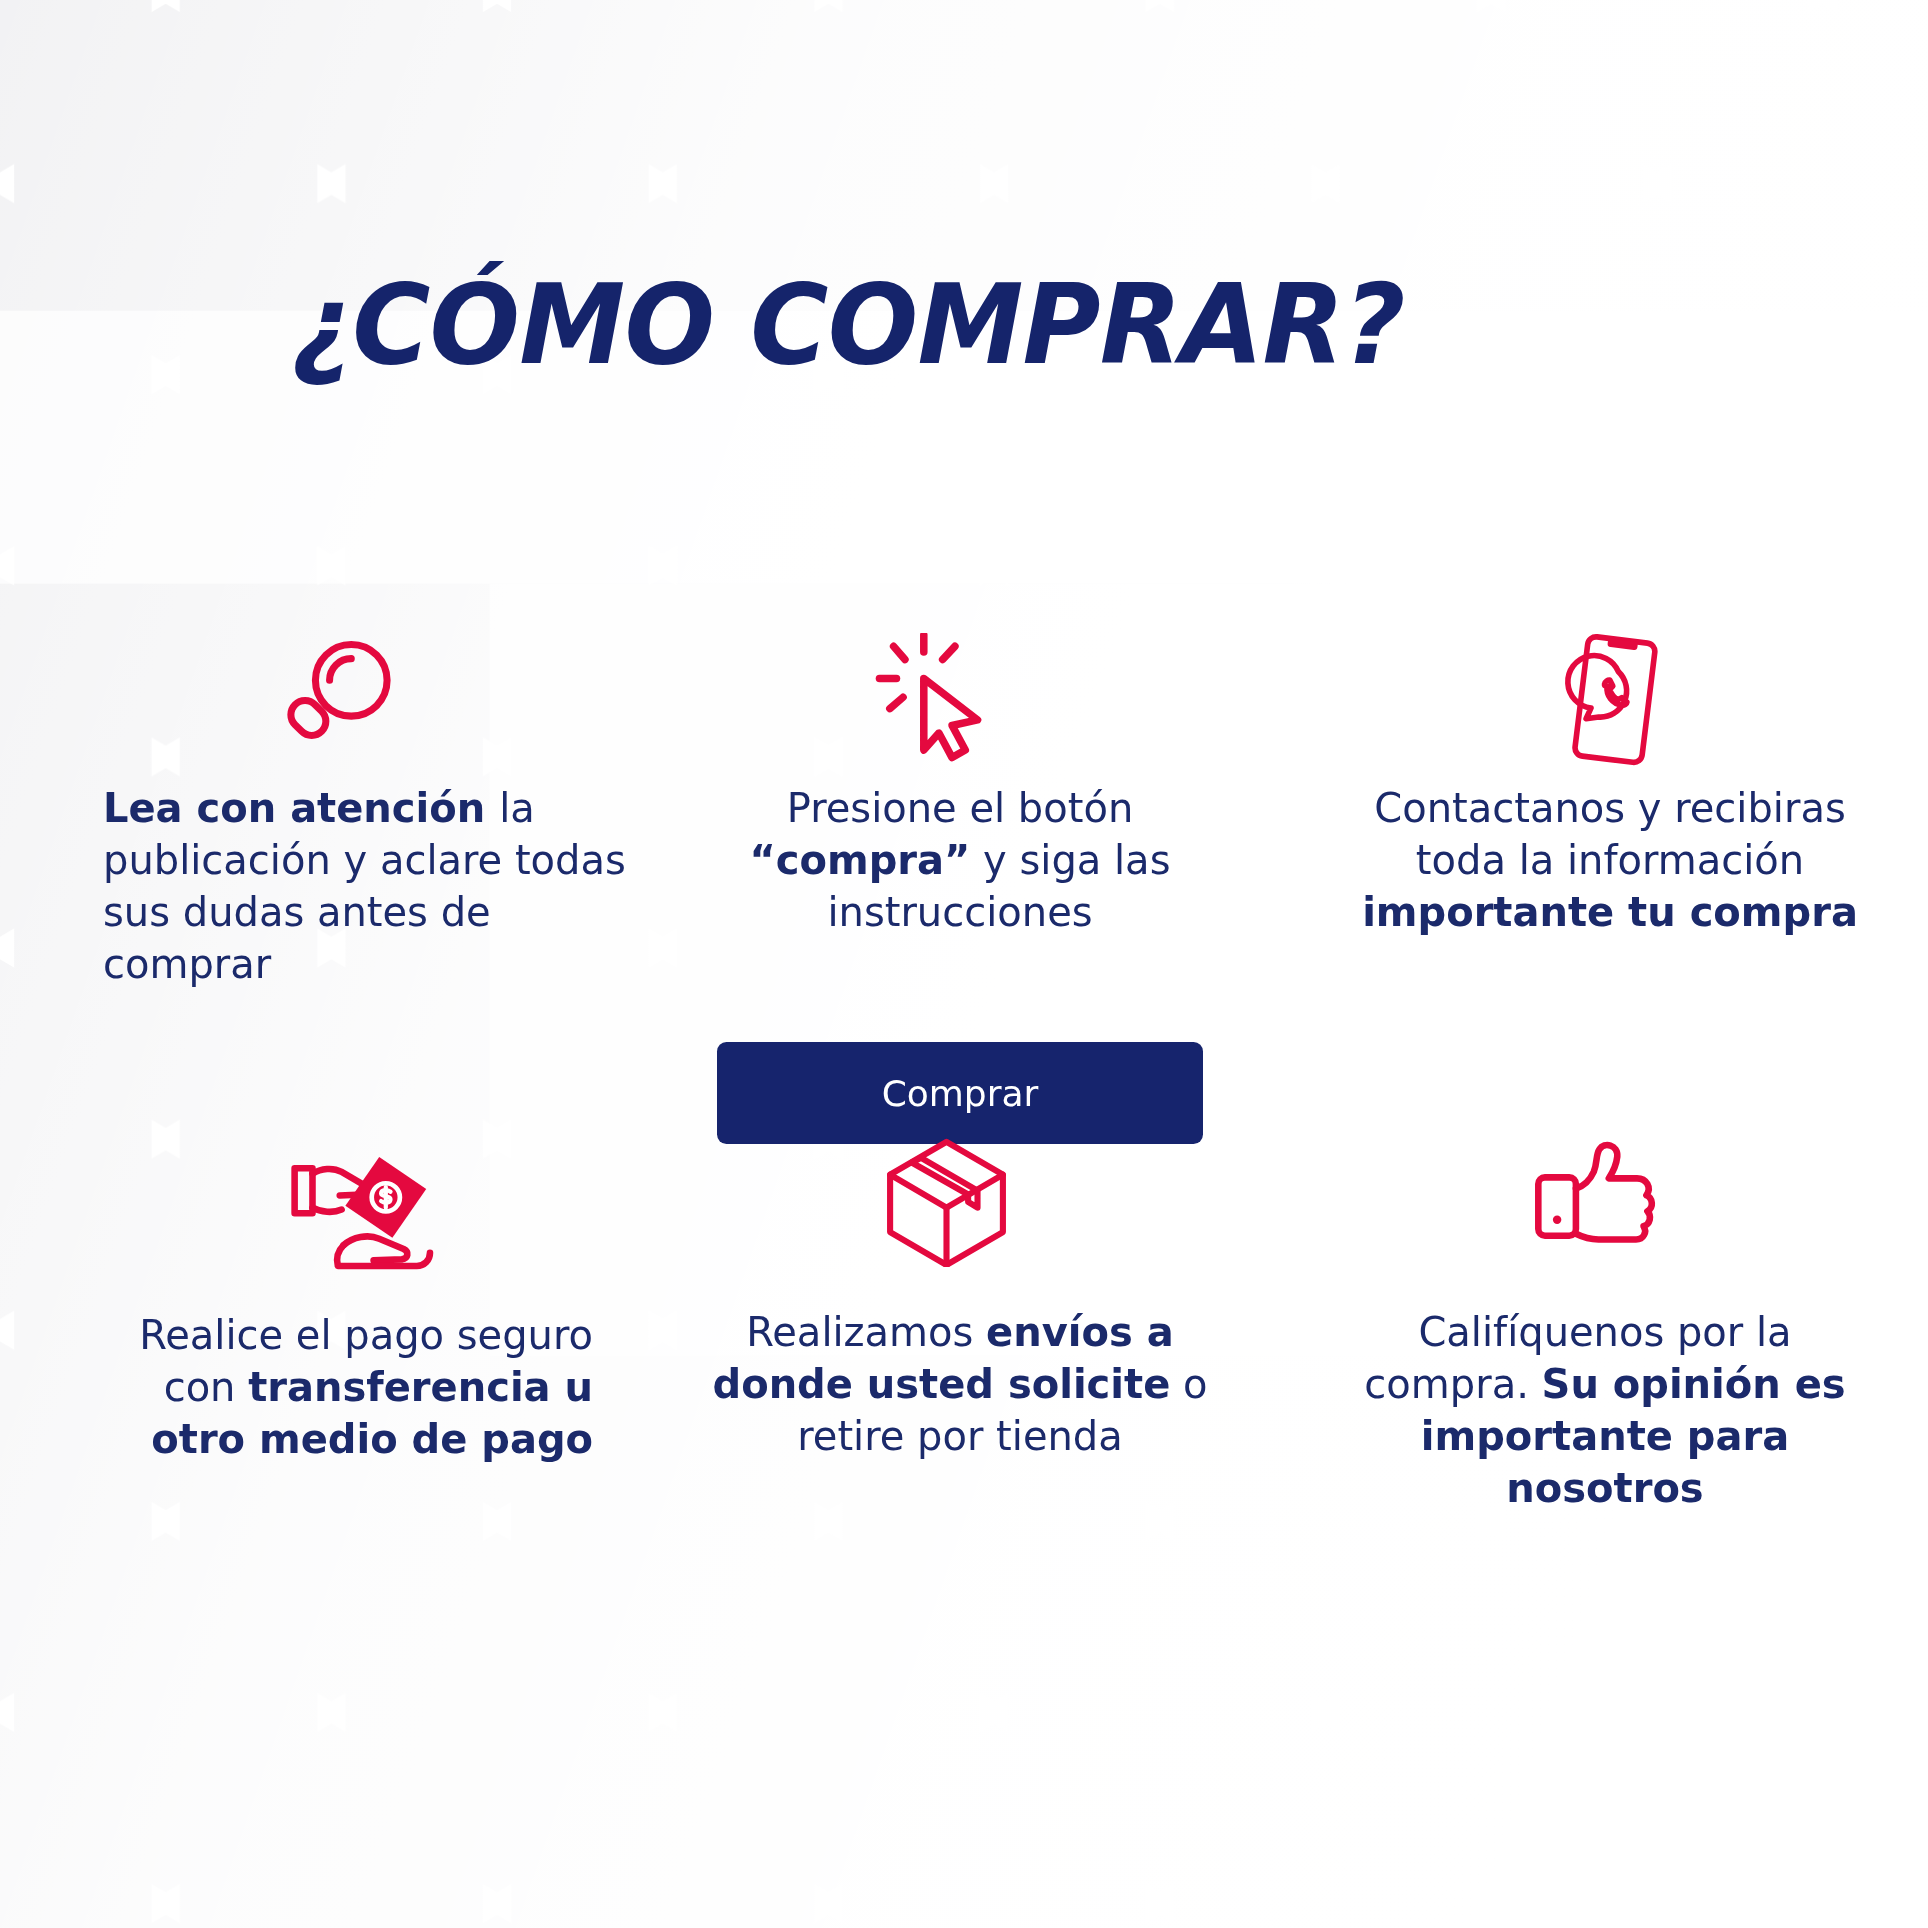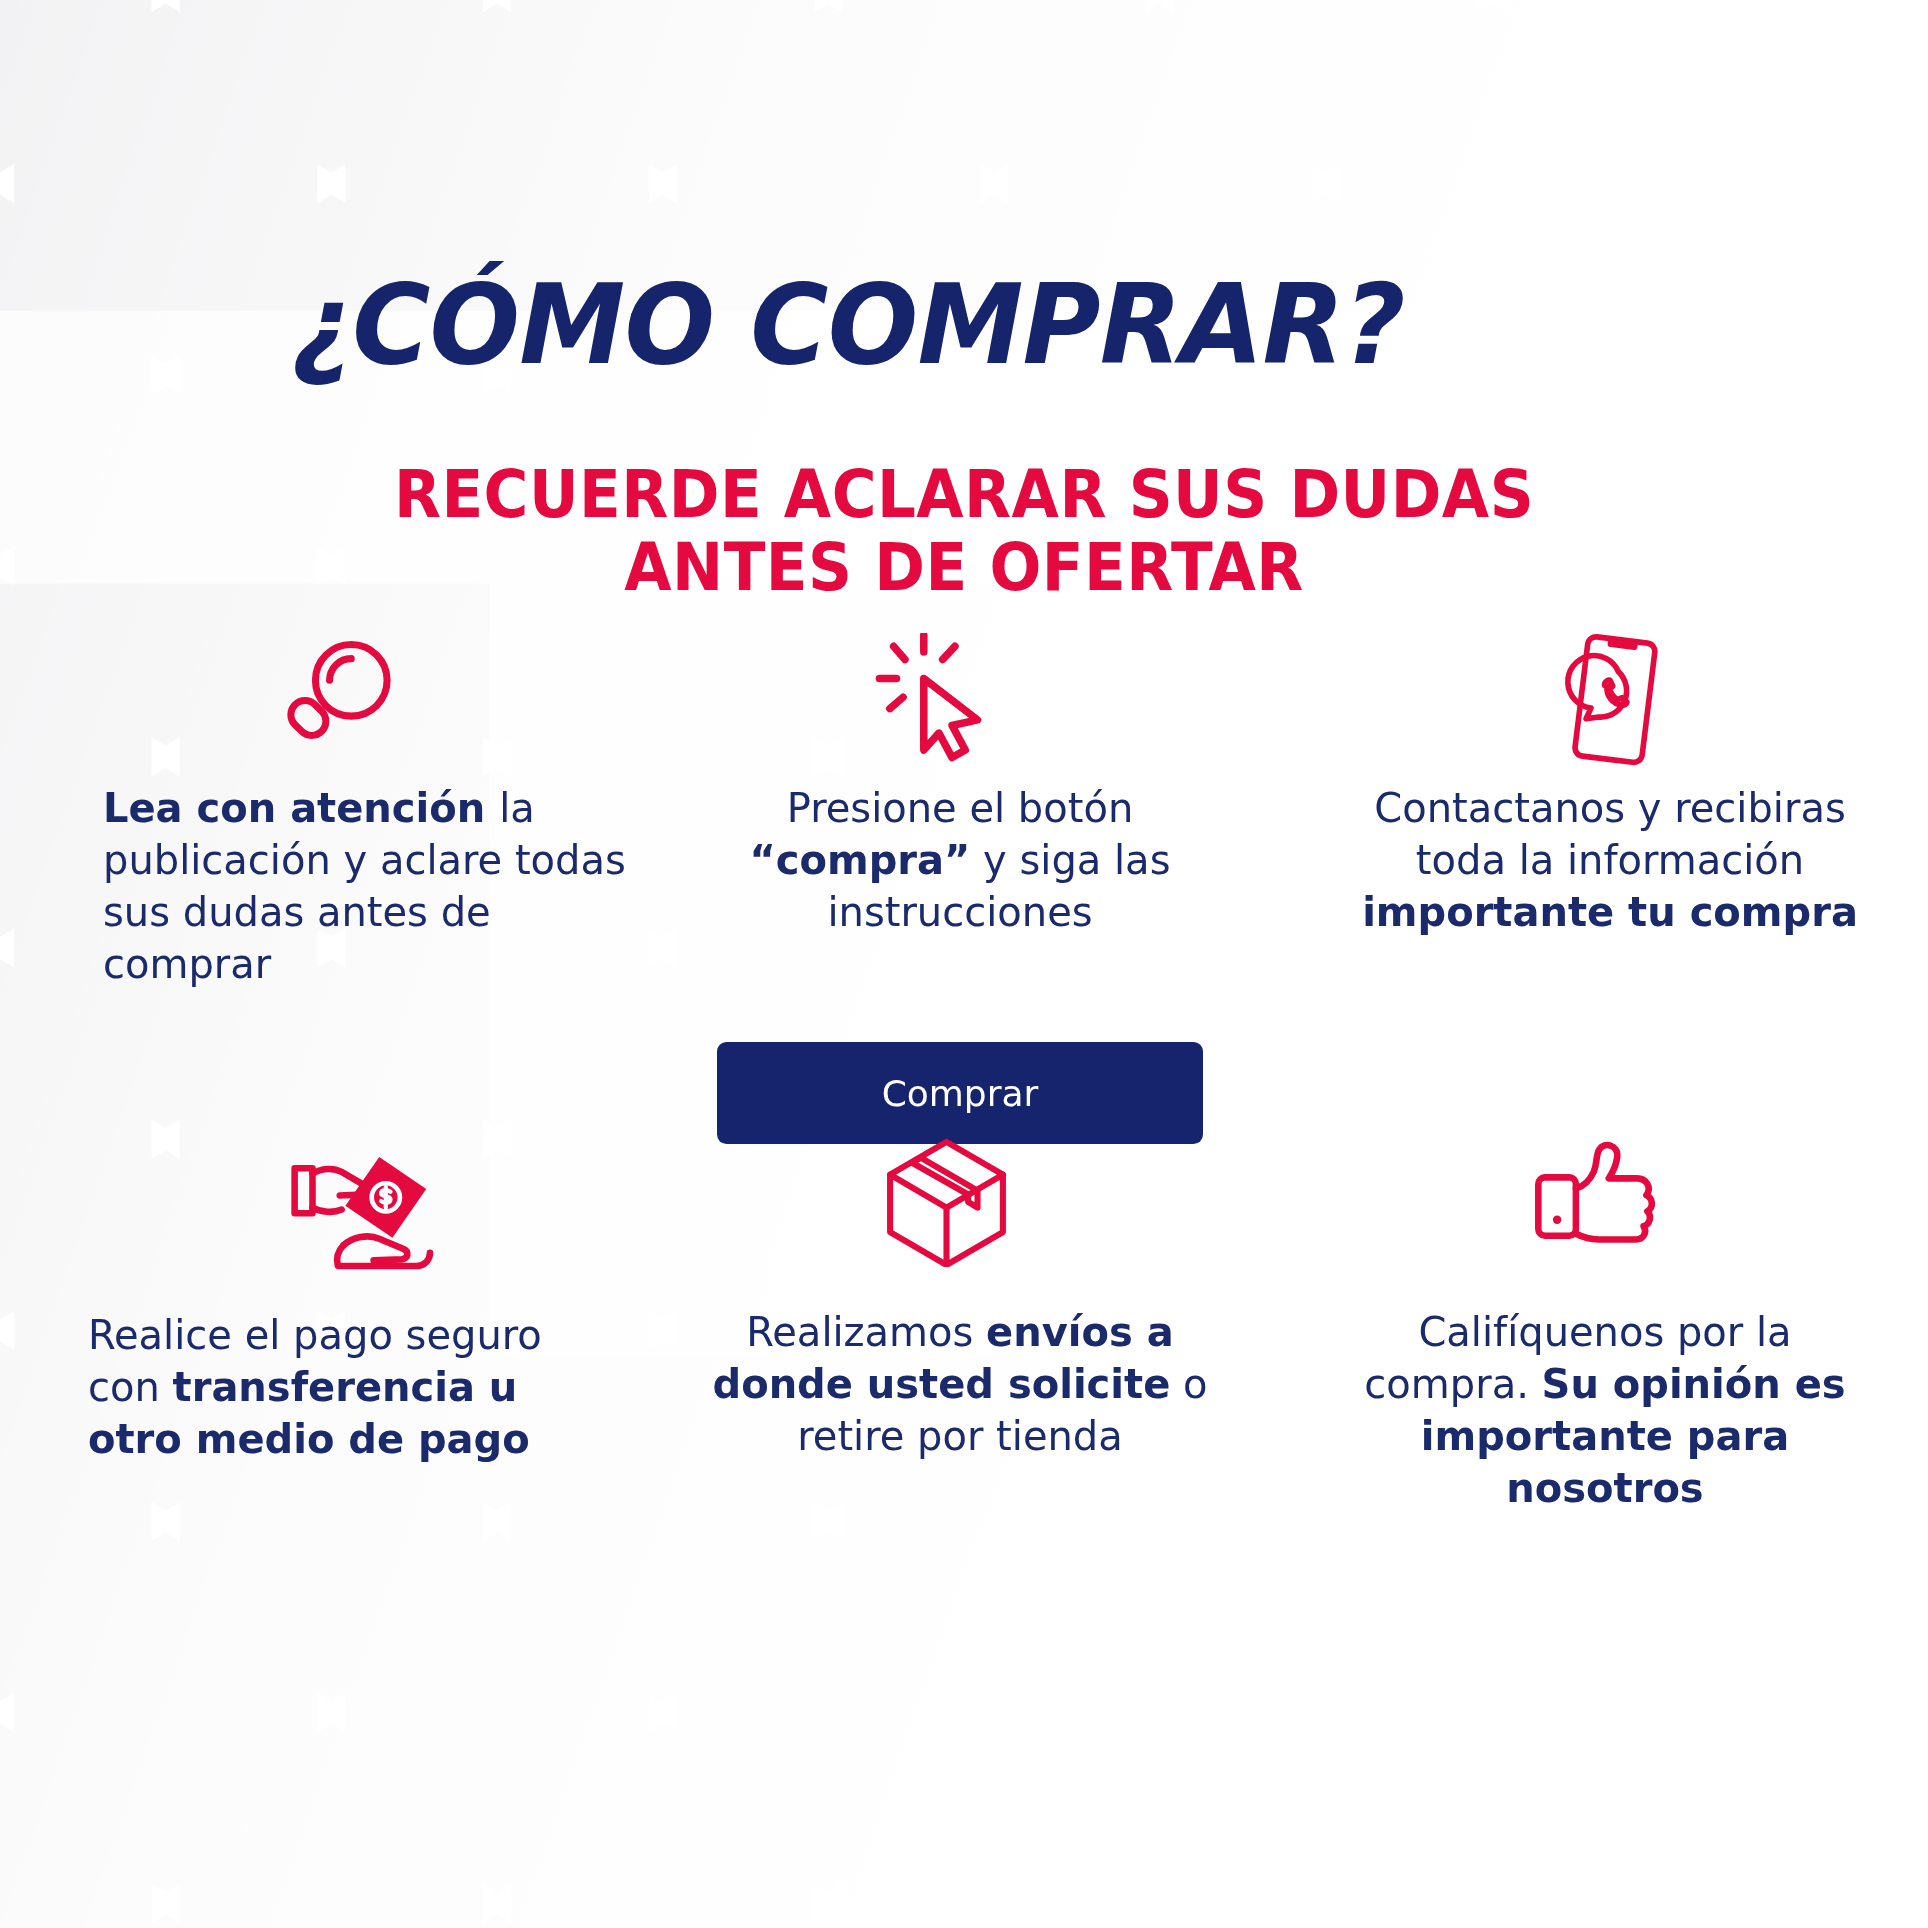--- a/index.html
+++ b/index.html
@@ -112,21 +112,21 @@
     font-size:36px;
     font-weight:400;
     display:flex;align-items:center;justify-content:center;
     padding:0;
     cursor:pointer;
   }
 
   
   #card-4{left:52px;  top:471px; width:565px;}
   #card-4 .icon-box{left:235px; top:19px;}
-  #card-4 .card-text{left:36px; top:188px; width:499px;}
+  #card-4 .card-text{left:42px; top:188px; width:499px;text-align:right;}
 
   #card-5{left:659px; top:471px; width:603px;}
   #card-5 .icon-box{left:217px; top:0px;}
   #card-5 .card-text{left:28px; top:185px; width:546px;}
 
   #card-6{left:1299px;top:471px; width:603px;}
   #card-6 .icon-box{left:226px; top:0px;}
   #card-6 .card-text{left:33px; top:185px; width:546px;}
 
 </style>
@@ -155,26 +155,20 @@
   <rect x="0" y="330" width="2048" height="290" fill="#ffffff" opacity="0.72"></rect>
   <rect x="520" y="620" width="1528" height="820" fill="#ffffff" opacity="0.62"></rect>
 </svg>
 
 <div id="page">
 
   <div class="title-wrap">
     <h1 class="main-title">¿CÓMO COMPRAR?</h1>
   </div>
 
-  <div class="sub-wrap">
-    <h2 class="sub-title">
-      <span class="ln">RECUERDE ACLARAR SUS DUDAS</span>
-      <span class="ln">ANTES DE OFERTAR</span>
-    </h2>
-  </div>
 
   <div class="cards">
 
     <div class="card" id="card-1">
       <span class="icon-box">
         <svg width="132" height="132" viewBox="0 0 140 140" xmlns="http://www.w3.org/2000/svg">
           <g fill="none" stroke="#e4093f" stroke-width="7.5" stroke-linecap="round" stroke-linejoin="round">
             <circle cx="83" cy="47" r="38"></circle>
             <path d="M60 47a23 23 0 0 1 23-23"></path>
             <rect x="17.5" y="72" width="40" height="30" rx="15" transform="rotate(45 37.5 87)"></rect>

